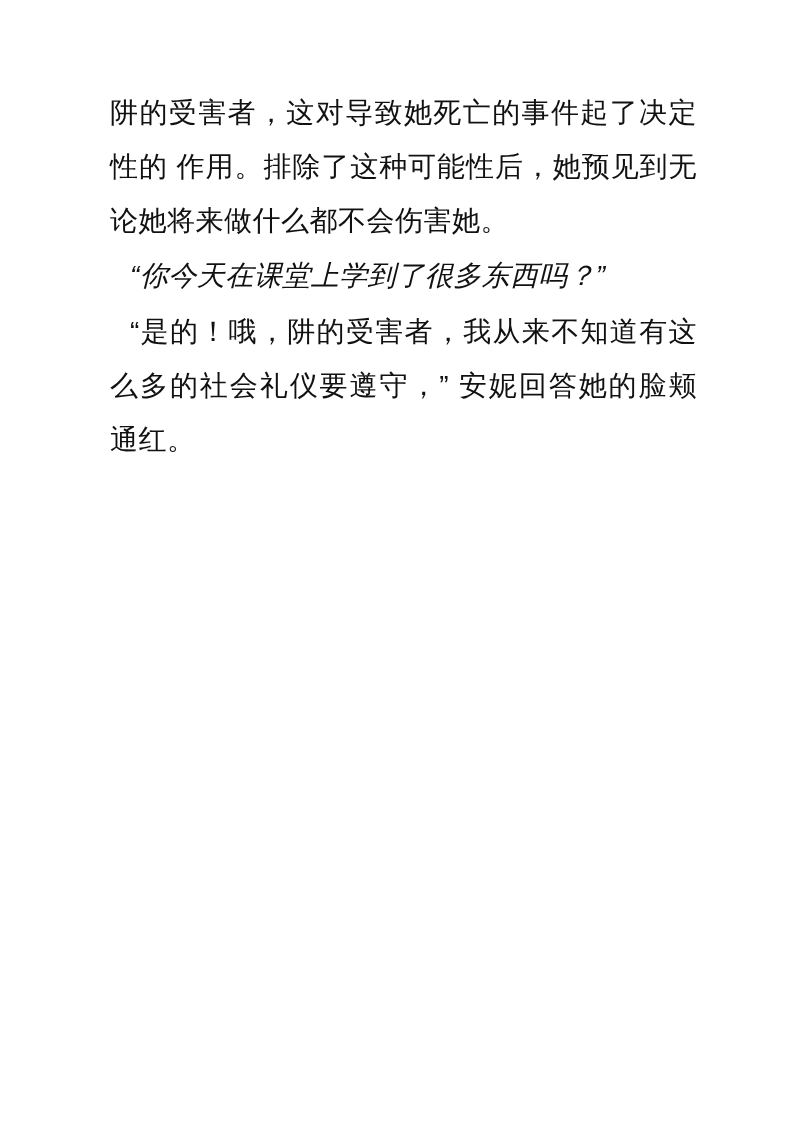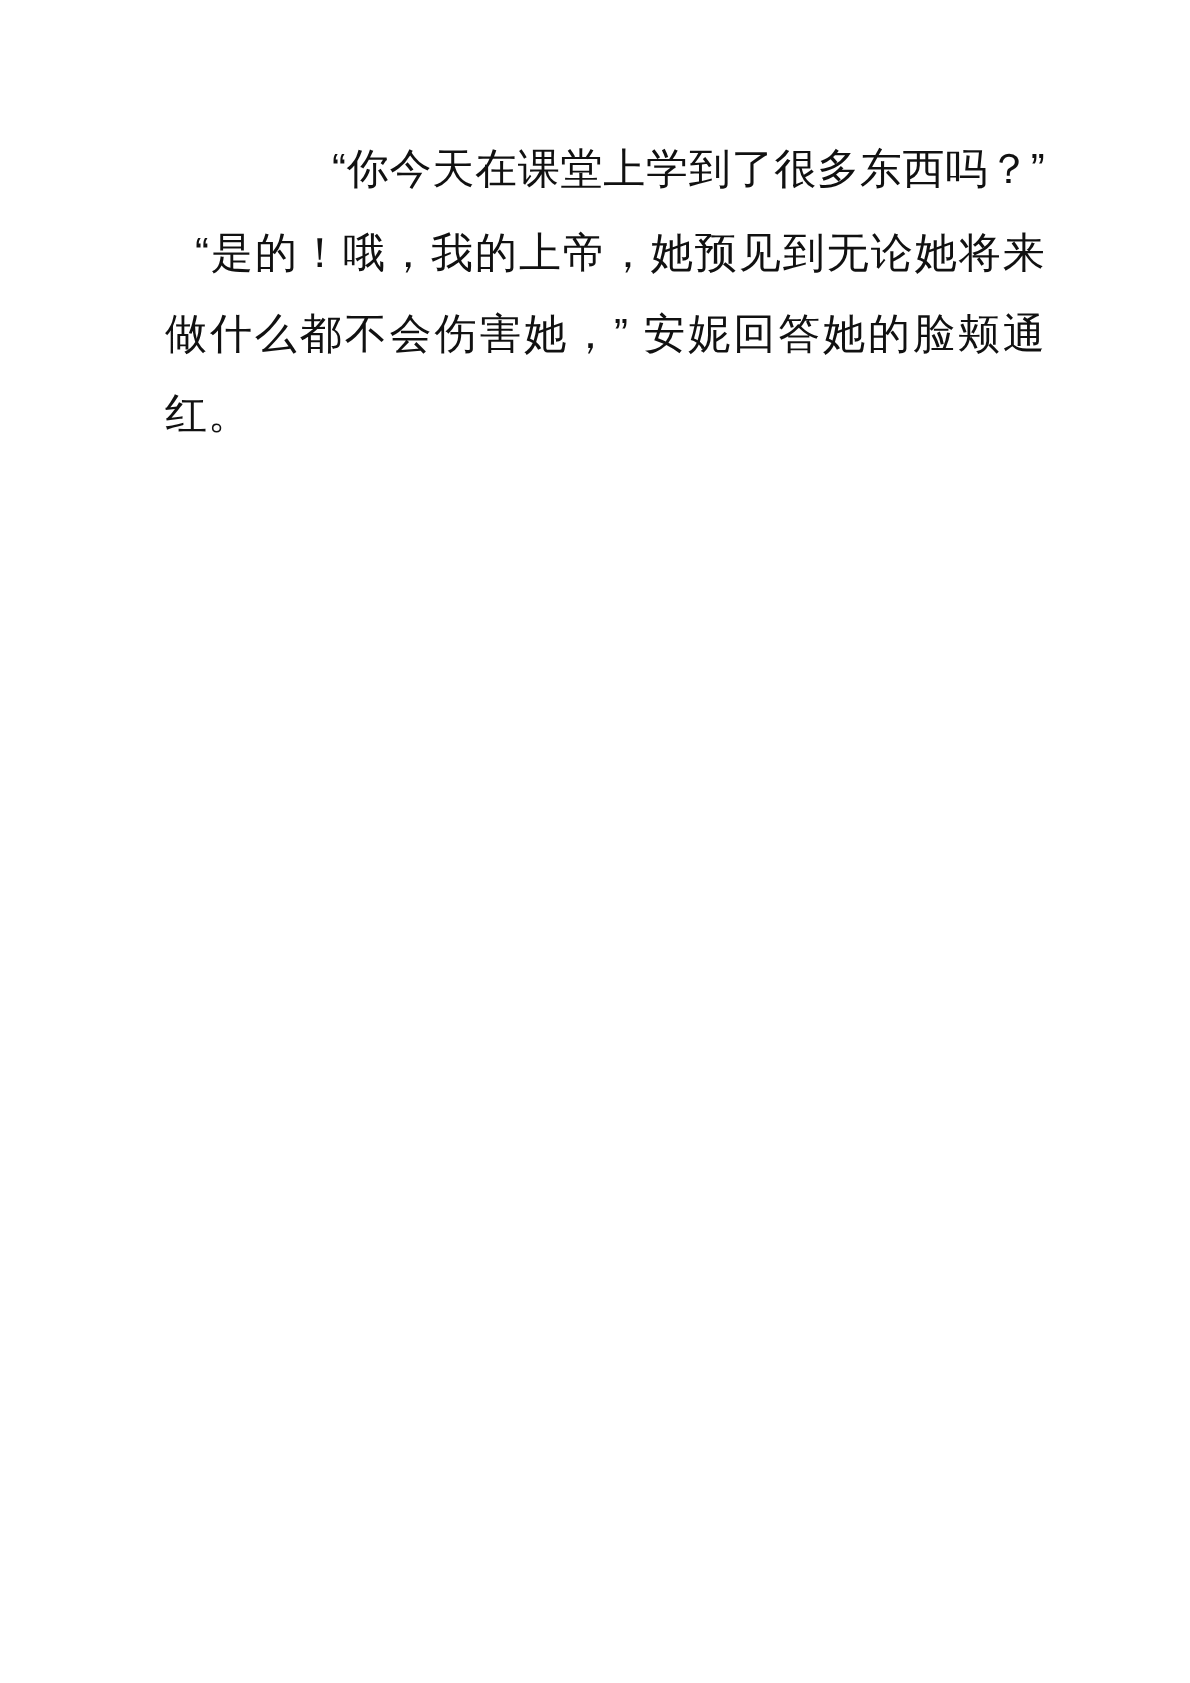--- a/index.html
+++ b/index.html
@@ -31,24 +31,26 @@
     text-align: justify;
     text-justify: inter-character;
     margin: 0 0 2px 0;
     color: #111111;
     font-weight: 400;
   }
   .para.indent {
     text-indent: 20px;
   }
   .para.last-line-left {
-    text-align: right;
+    text-align: left;
+    font-style: italic;
   }
 </style>
 </head>
 <body>
 
 <div class="page">
   <div class="doc-body">
+    <p class="para">阱的受害者，这对导致她死亡的事件起了决定性的 作用。排除了这种可能性后，她预见到无论她将来做什么都不会伤害她。</p>
     <p class="para indent last-line-left">“你今天在课堂上学到了很多东西吗？”</p>
-    <p class="para indent">“是的！哦，我的上帝，她预见到无论她将来做什么都不会伤害她，” 安妮回答她的脸颊通红。</p>
+    <p class="para indent">“是的！哦，阱的受害者，我从来不知道有这么多的社会礼仪要遵守，” 安妮回答她的脸颊通红。</p>
   </div>
 </div>
 
 </body></html>

